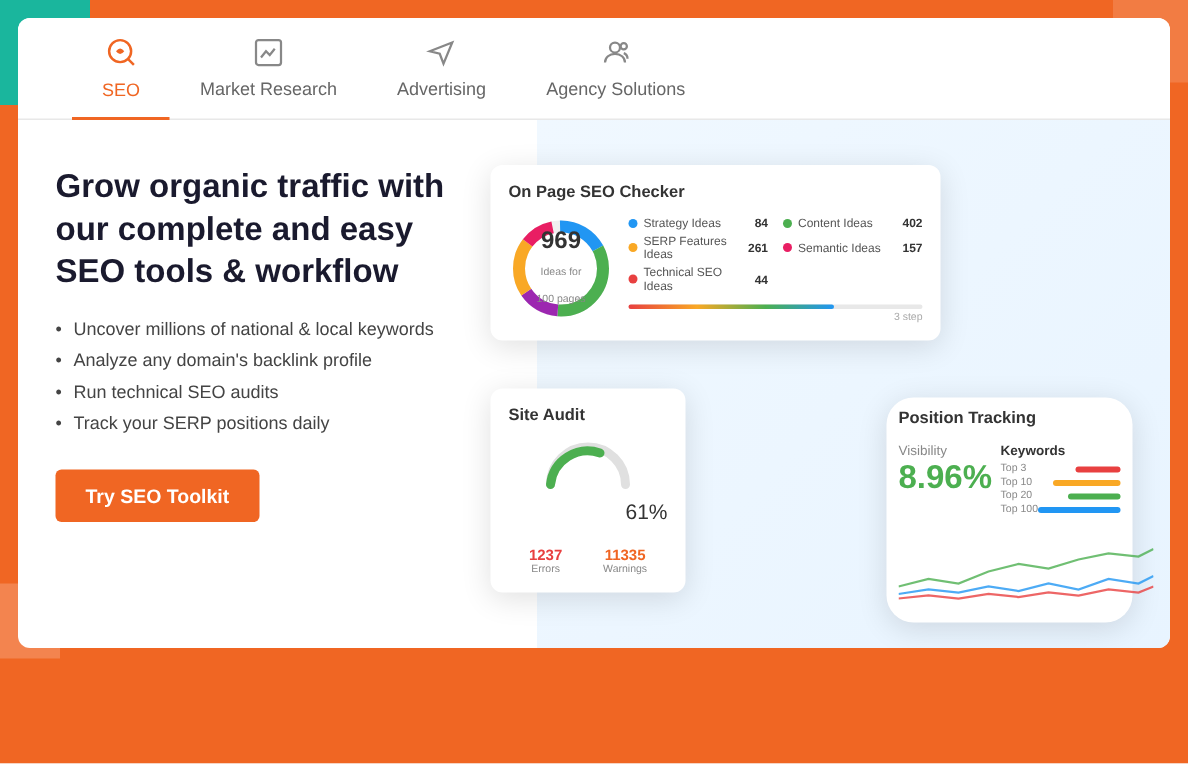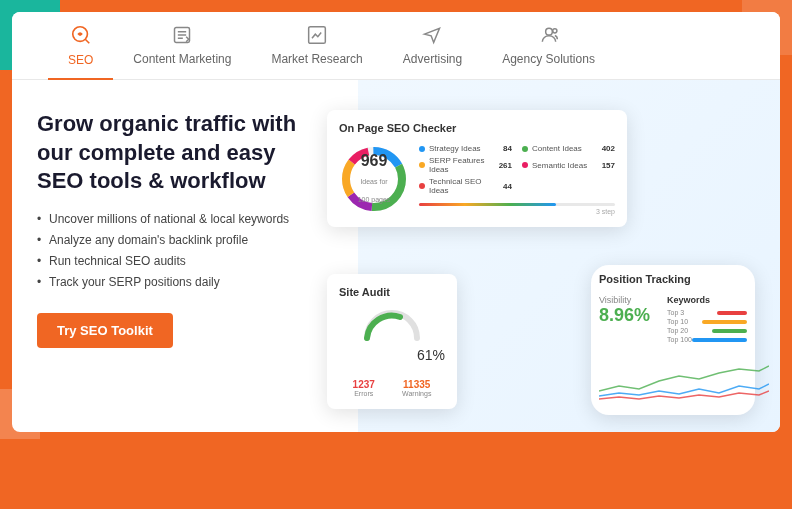--- a/index.html
+++ b/index.html
@@ -217,21 +217,21 @@
     }
     .progress-bar-fill {
       height: 100%;
       border-radius: 2px;
       background: linear-gradient(to right, #e84040, #f9a825, #4caf50, #2196f3);
     }
 
     
     .widget-site-audit {
       position: absolute;
-      bottom: 6px; left: 0;
+      bottom: 20px; left: 0;
       width: 130px;
       background: #fff;
       border-radius: 8px;
       box-shadow: 0 4px 20px rgba(0,0,0,0.12);
       padding: 12px;
       z-index: 2;
     }
     .gauge-number {
       font-size: 14px;
       font-weight: 400;
@@ -273,21 +273,21 @@
       justify-content: space-between;
       align-items: flex-start;
       margin-bottom: 6px;
     }
     .position-left {}
     .position-label {
       font-size: 9px;
       color: #888;
     }
     .position-percent {
-      font-size: 18px;
+      font-size: 22px;
       font-weight: 700;
       color: #4caf50;
       text-align: center;
     }
     .keywords-label {
       font-size: 9px;
       font-weight: 700;
       color: #333;
     }
     .keyword-items {
@@ -342,32 +342,20 @@
     <nav class="nav-tabs">
       <div class="nav-tab active">
         <span class="tab-icon">
           <svg width="22" height="22" viewBox="0 0 24 24" fill="none" stroke="#f06623" stroke-width="1.8">
             <circle cx="11" cy="11" r="8"></circle>
               <line x1="21" y1="21" x2="16.65" y2="16.65"></line>
             <path d="M8 11 Q11 7 14 11 Q11 15 8 11" fill="#f06623" stroke="none"></path>
           </svg>
         </span>
         <span>SEO</span>
-      </div>
-      <div class="nav-tab">
-        <span class="tab-icon">
-          <svg width="20" height="20" viewBox="0 0 24 24" fill="none" stroke="#888" stroke-width="1.8">
-            <rect x="3" y="3" width="18" height="18" rx="2"></rect>
-              <line x1="7" y1="8" x2="17" y2="8"></line>
-            <line x1="7" y1="12" x2="17" y2="12"></line>
-              <line x1="7" y1="16" x2="13" y2="16"></line>
-            <path d="M17 14 L20 17 L17 20" stroke="#888" fill="none"></path>
-          </svg>
-        </span>
-        <span>Content Marketing</span>
       </div>
       <div class="nav-tab">
         <span class="tab-icon">
           <svg width="20" height="20" viewBox="0 0 24 24" fill="none" stroke="#888" stroke-width="1.8">
             <rect x="2" y="2" width="20" height="20" rx="2"></rect>
             <polyline points="6,16 10,11 13,14 17,9"></polyline>
           </svg>
         </span>
         <span>Market Research</span>
       </div>

